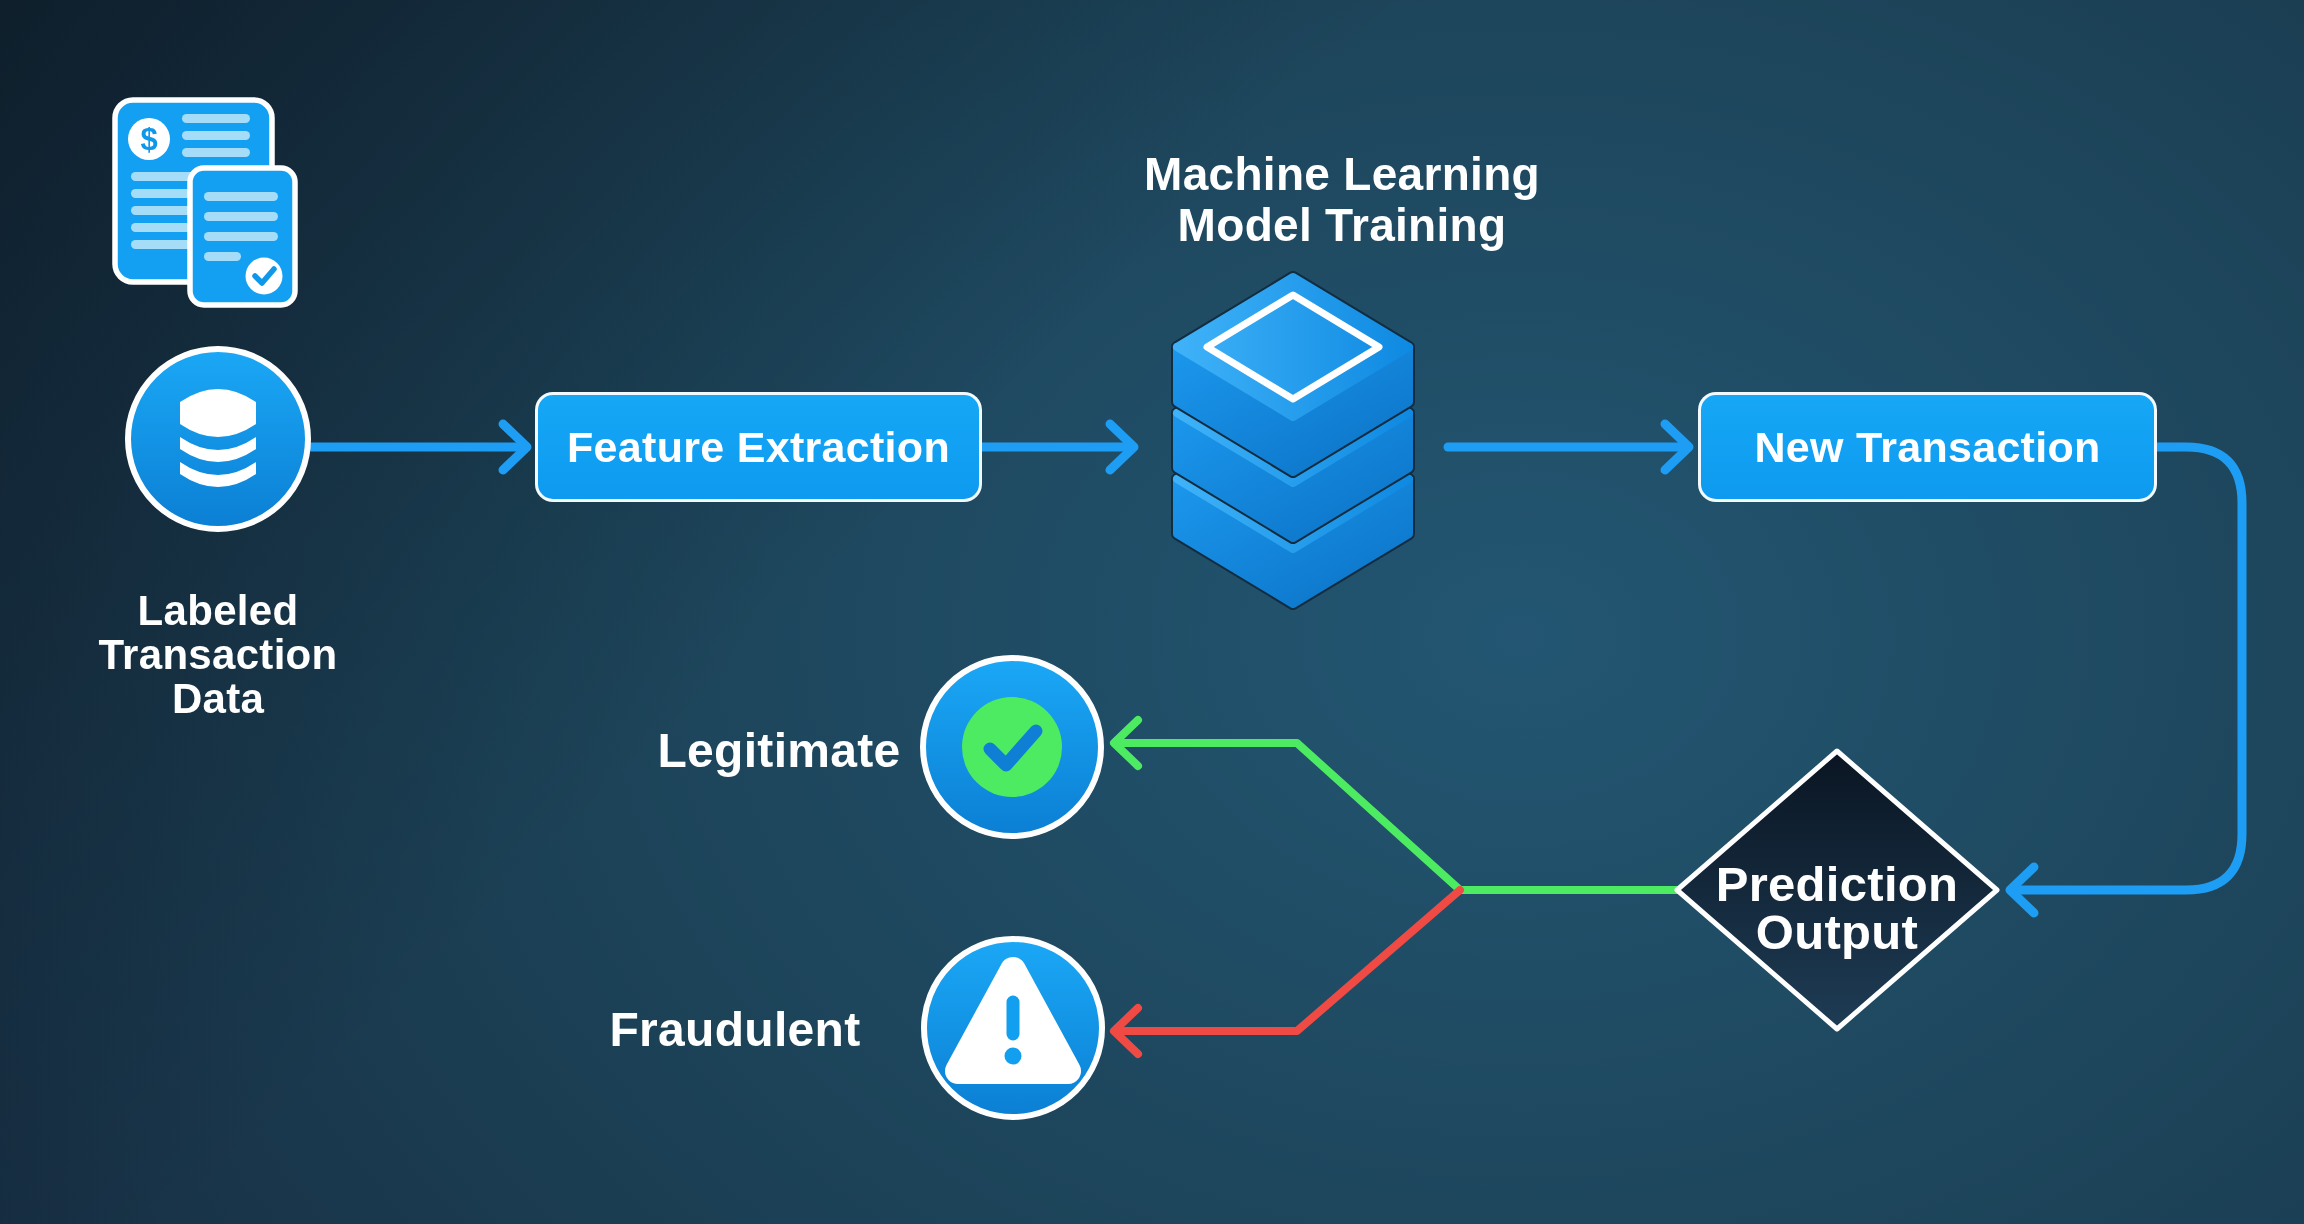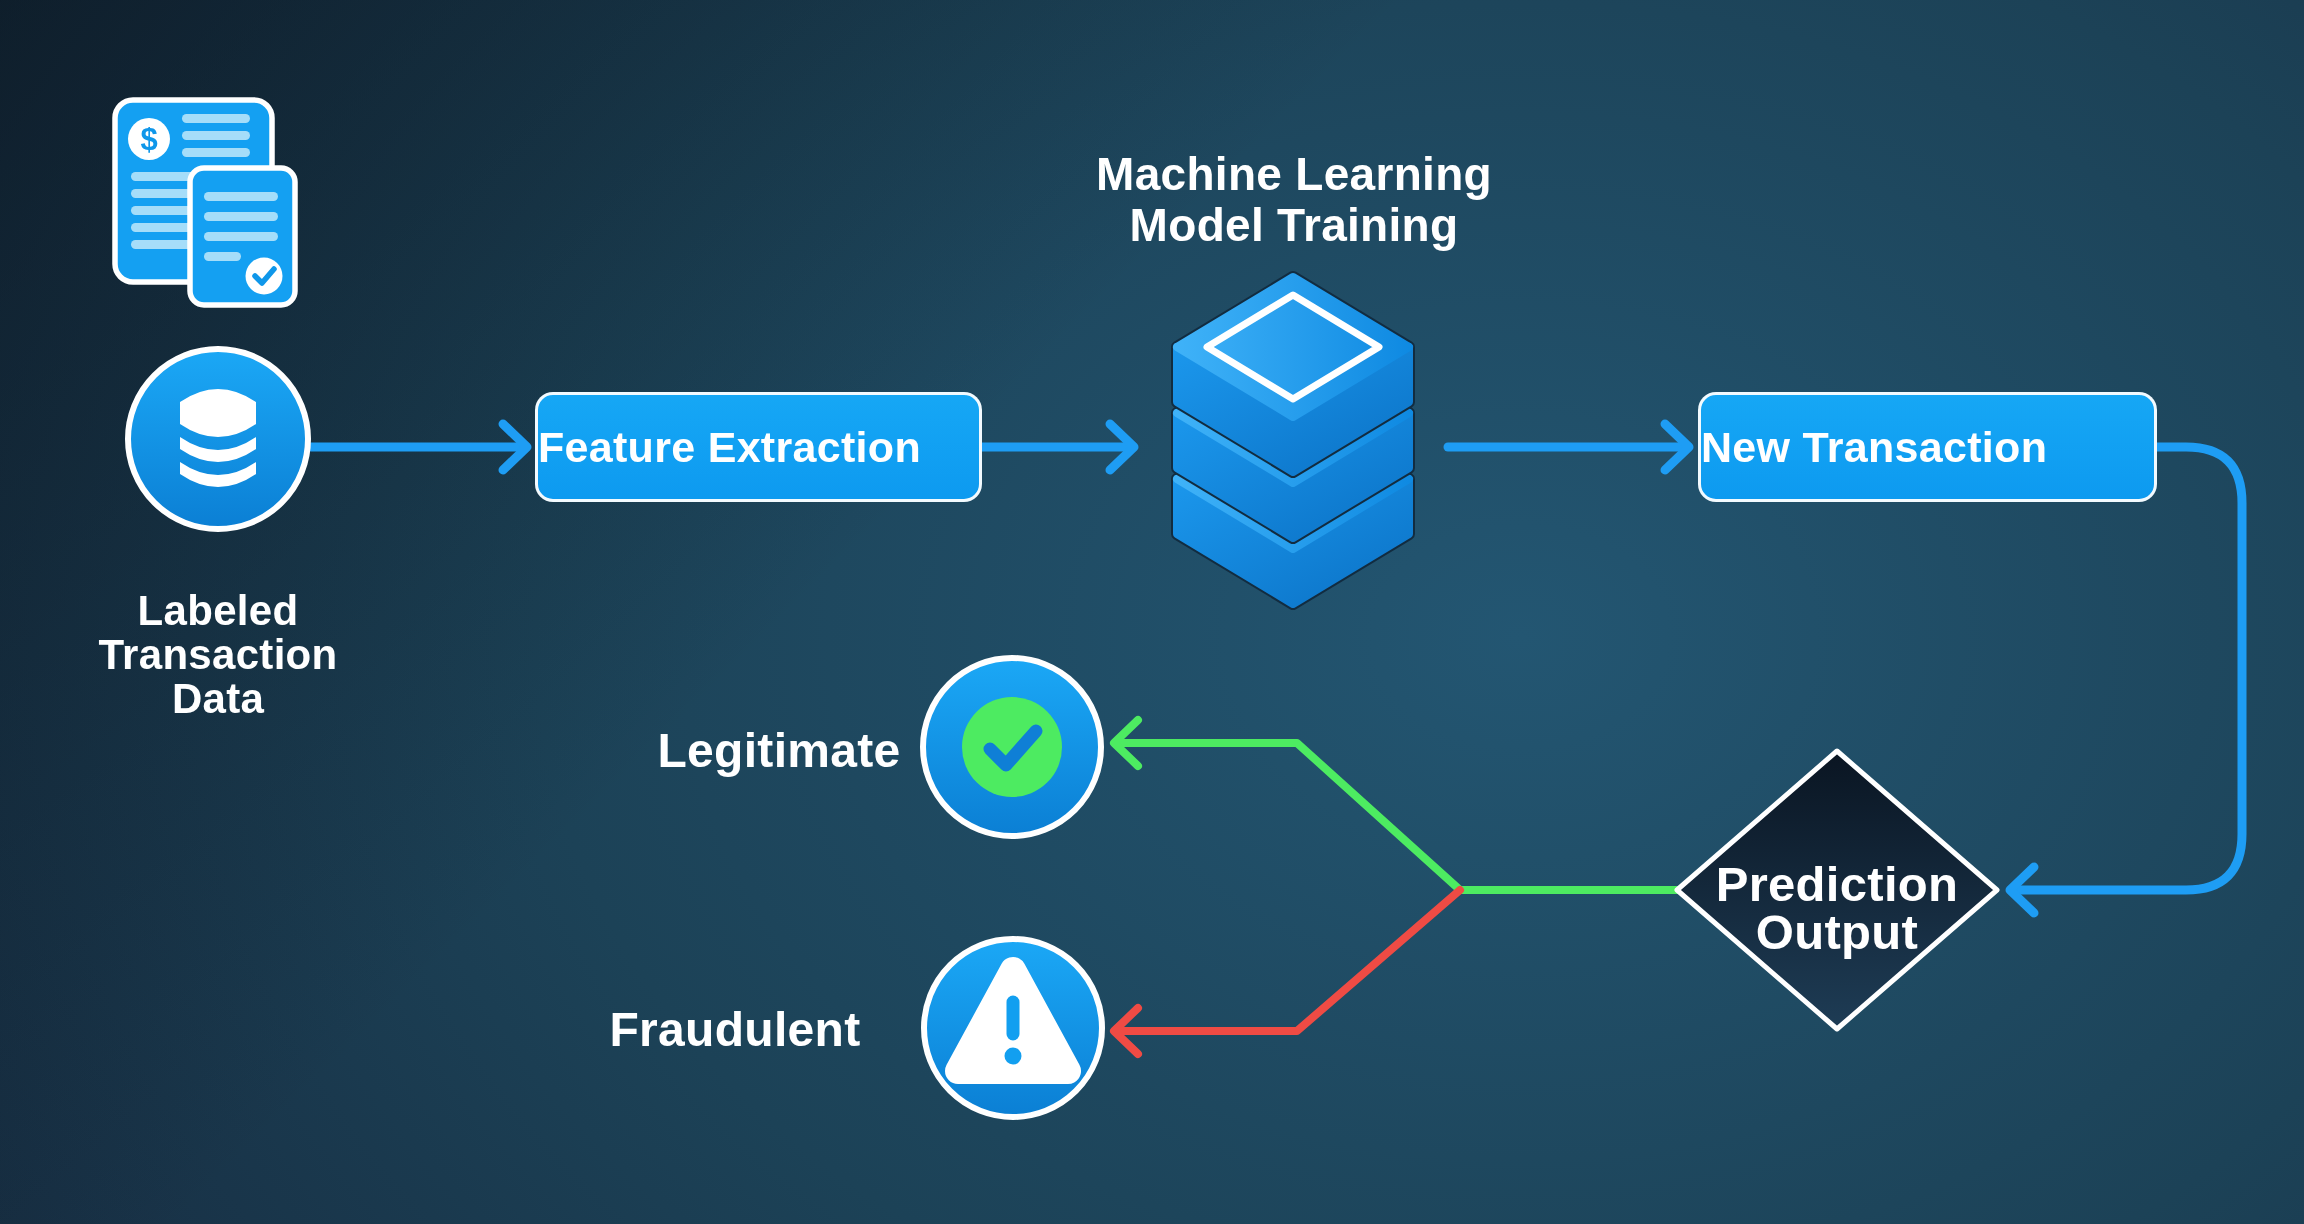--- a/index.html
+++ b/index.html
@@ -21,26 +21,26 @@
     text-align:center;
     letter-spacing:0.3px;
     white-space:nowrap;
   }
   .lbl span{display:block;}
   .node-box{
     position:absolute;
     background:linear-gradient(180deg,#16a7f5,#0d9af0);
     border:3px solid rgba(255,255,255,0.95);
     border-radius:18px;
-    display:flex;align-items:center;
+    display:flex;align-items:center;justify-content:center;
     color:#ffffff;font-weight:600;font-size:43px;letter-spacing:0.3px;
     box-sizing:border-box;
     white-space:nowrap;
   }
-  .title{font-size:46px;line-height:51px;}
+  .title{font-size:46px;line-height:51px;margin-left:48px;}
   .caption3{font-size:42px;line-height:44px;margin-top:31px;}
   .outcome{font-size:48px;}
   .diamond-text{font-size:49px;line-height:48px;margin-top:16px;}
 </style>
 </head>
 <body>
 
 <div class="stage">
 
   <svg class="layer" viewBox="0 0 2304 1224">

